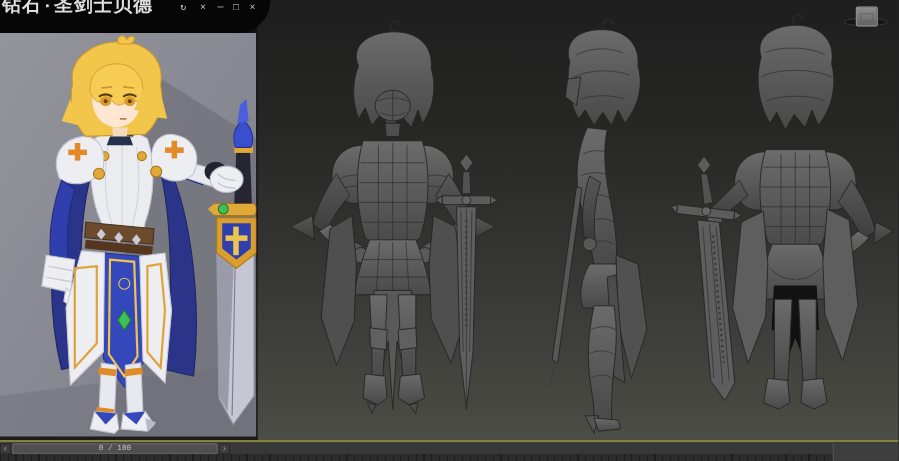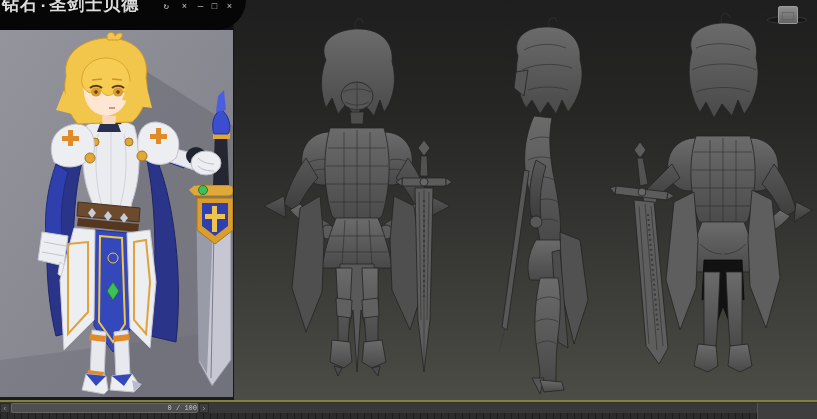--- a/index.html
+++ b/index.html
@@ -35,21 +35,21 @@
   .tb-pin{left:160px;} .tb-x2{left:178px;} .tb-min{left:194px;} .tb-max{left:208px;} .tb-close{left:223px;}
   
   .timeline{position:absolute;left:0;top:403px;width:817px;height:16px;background:#2f2f2f;z-index:7;}
   .tl-row{position:absolute;left:0;top:0;width:817px;height:10px;background:#383838;
           border-bottom:1px solid #242424;}
   .tl-arrow{position:absolute;top:0;width:10px;height:10px;background:#3d3d3d;color:#9a9a9a;
             font-size:8px;line-height:10px;text-align:center;border:1px solid #2a2a2a;box-sizing:border-box;}
   .tl-left{left:0;} .tl-right{left:199px;}
   .tl-handle{position:absolute;left:11px;top:0;width:187px;height:10px;background:#4f4f4f;
              border:1px solid #666;border-radius:2px;box-sizing:border-box;color:#c6c6c6;
-             font-size:7px;line-height:8px;text-align:right;}
+             font-size:7px;line-height:8px;text-align:center;}
   .tl-track-end{position:absolute;left:757px;top:0;width:60px;height:16px;background:#3e3e3e;
                 border-left:1px solid #555;}
   .tl-ticks{position:absolute;left:0;top:10px;width:757px;height:6px;background:#2c2c2c;
             background-image:repeating-linear-gradient(90deg,#1d1d1d 0 1px,transparent 1px 7px);}
 </style>
 </head>
 <body>
 
 <div class="stage">
 

